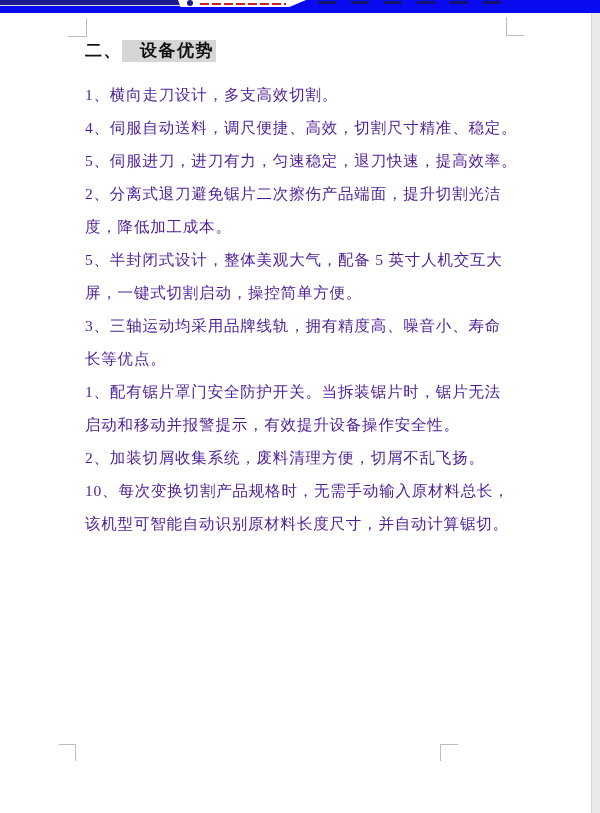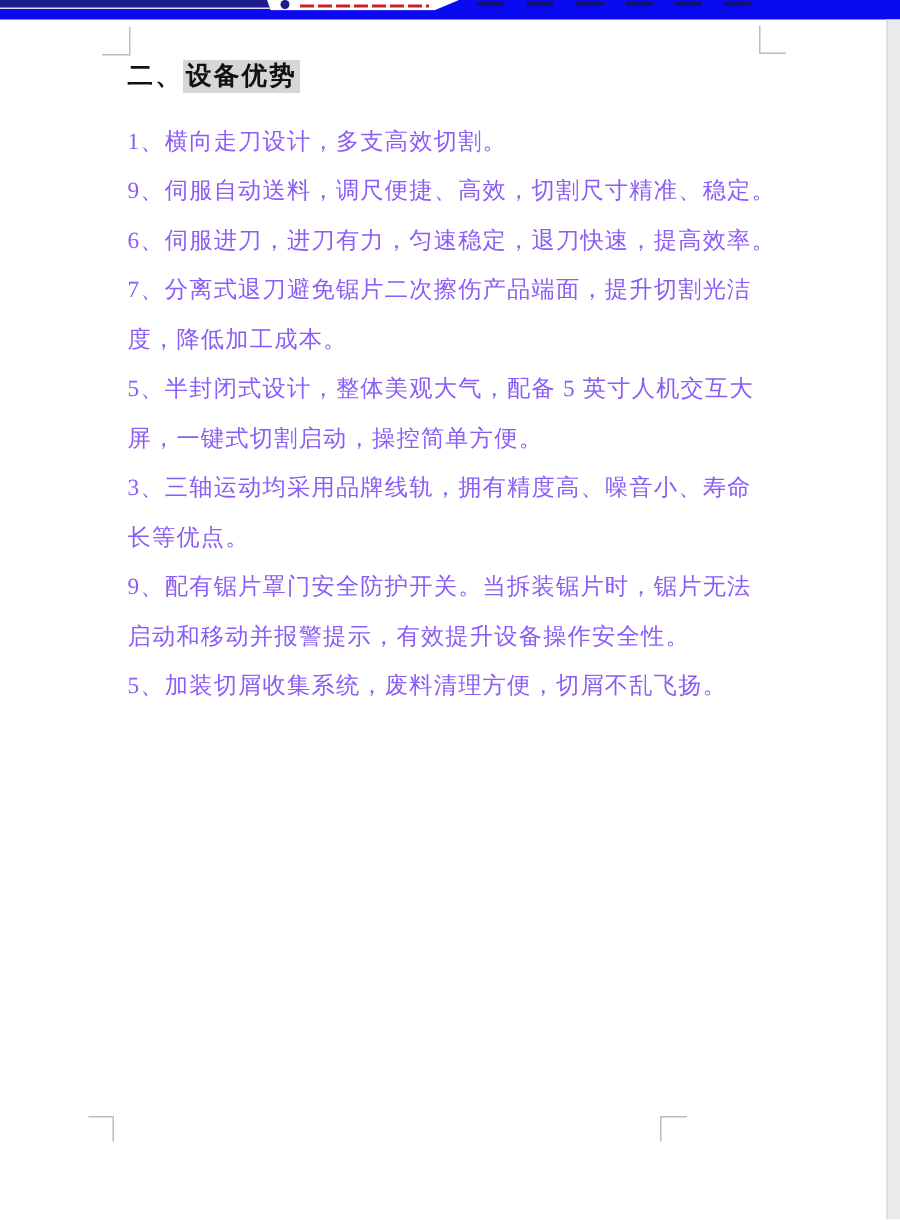--- a/index.html
+++ b/index.html
@@ -36,24 +36,24 @@
   .mark-tr{left:506px;top:17px;width:17px;height:18px;border-left:1px solid #bdbdbd;border-bottom:1px solid #bdbdbd;}
   .mark-bl{left:59px;top:744px;width:16px;height:16px;border-right:1px solid #bdbdbd;border-top:1px solid #bdbdbd;}
   .mark-br{left:440px;top:744px;width:17px;height:16px;border-left:1px solid #bdbdbd;border-top:1px solid #bdbdbd;}
 
   
   .doc-content{position:absolute;left:85px;top:40px;width:436px;}
   .doc-heading{
     font-size:17px;font-weight:bold;color:#111111;
     letter-spacing:1.5px;height:38px;line-height:22px;
   }
-  .doc-heading .hl{background:#d6d6d6;padding:1px 2px 2px 2px;}
+  .doc-heading .hl{background:#d6d6d6;padding:1px 2px 2px 18px;}
   .doc-p{
     margin:0;font-size:15.5px;line-height:33px;letter-spacing:0.8px;
-    color:#8b5cf6;white-space:pre-line;
+    color:#4c1d95;white-space:pre-line;
   }
 </style>
 </head>
 <body>
 
 <div class="site-header">
   <div class="header-navy"></div>
   <div class="logo-tab">
     <span class="logo-dot"></span>
     <span class="logo-text-frag"></span>
@@ -72,24 +72,26 @@
 
 <div class="mark mark-tl"></div>
 <div class="mark mark-tr"></div>
 <div class="mark mark-bl"></div>
 <div class="mark mark-br"></div>
 
 <div class="doc-content">
   <div class="doc-heading"><span>二、</span><span class="hl">设备优势</span></div>
 
   <p class="doc-p">1、横向走刀设计，多支高效切割。</p>
-  <p class="doc-p">9、伺服自动送料，调尺便捷、高效，切割尺寸精准、稳定。</p>
-  <p class="doc-p">6、伺服进刀，进刀有力，匀速稳定，退刀快速，提高效率。</p>
-  <p class="doc-p">7、分离式退刀避免锯片二次擦伤产品端面，提升切割光洁
+  <p class="doc-p">4、伺服自动送料，调尺便捷、高效，切割尺寸精准、稳定。</p>
+  <p class="doc-p">5、伺服进刀，进刀有力，匀速稳定，退刀快速，提高效率。</p>
+  <p class="doc-p">2、分离式退刀避免锯片二次擦伤产品端面，提升切割光洁
 度，降低加工成本。</p>
   <p class="doc-p">5、半封闭式设计，整体美观大气，配备 5 英寸人机交互大
 屏，一键式切割启动，操控简单方便。</p>
   <p class="doc-p">3、三轴运动均采用品牌线轨，拥有精度高、噪音小、寿命
 长等优点。</p>
-  <p class="doc-p">9、配有锯片罩门安全防护开关。当拆装锯片时，锯片无法
+  <p class="doc-p">1、配有锯片罩门安全防护开关。当拆装锯片时，锯片无法
 启动和移动并报警提示，有效提升设备操作安全性。</p>
-  <p class="doc-p">5、加装切屑收集系统，废料清理方便，切屑不乱飞扬。</p>
+  <p class="doc-p">2、加装切屑收集系统，废料清理方便，切屑不乱飞扬。</p>
+  <p class="doc-p">10、每次变换切割产品规格时，无需手动输入原材料总长，
+该机型可智能自动识别原材料长度尺寸，并自动计算锯切。</p>
 </div>
 
 </body></html>

